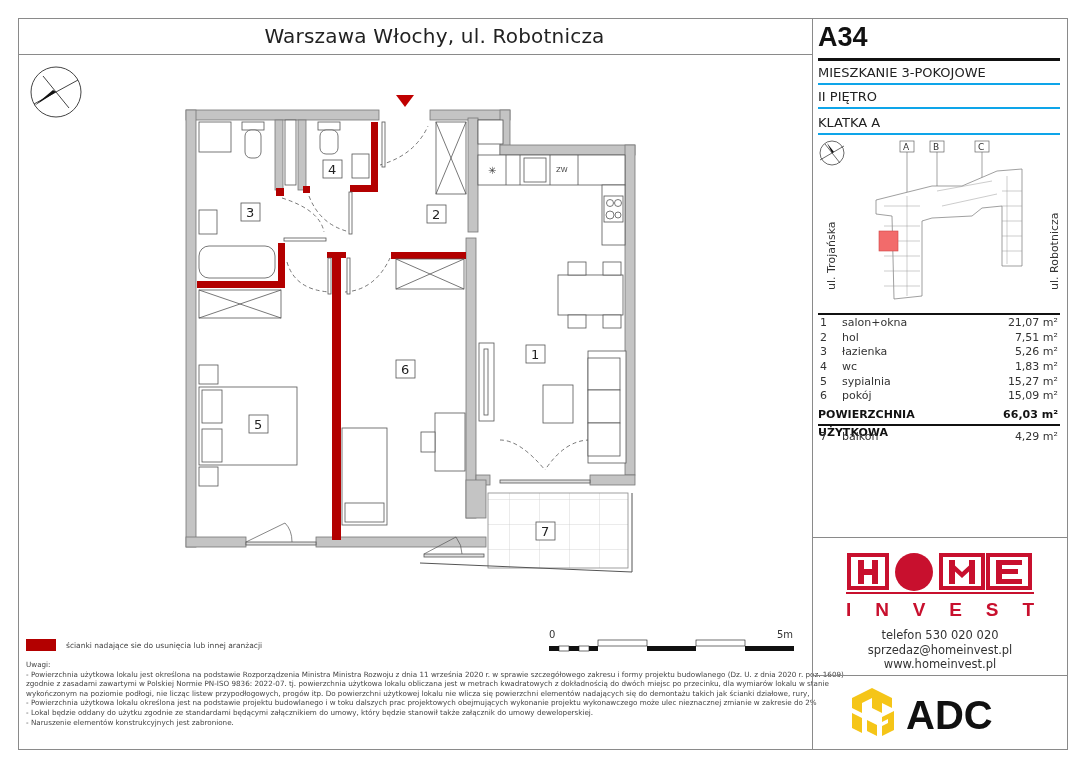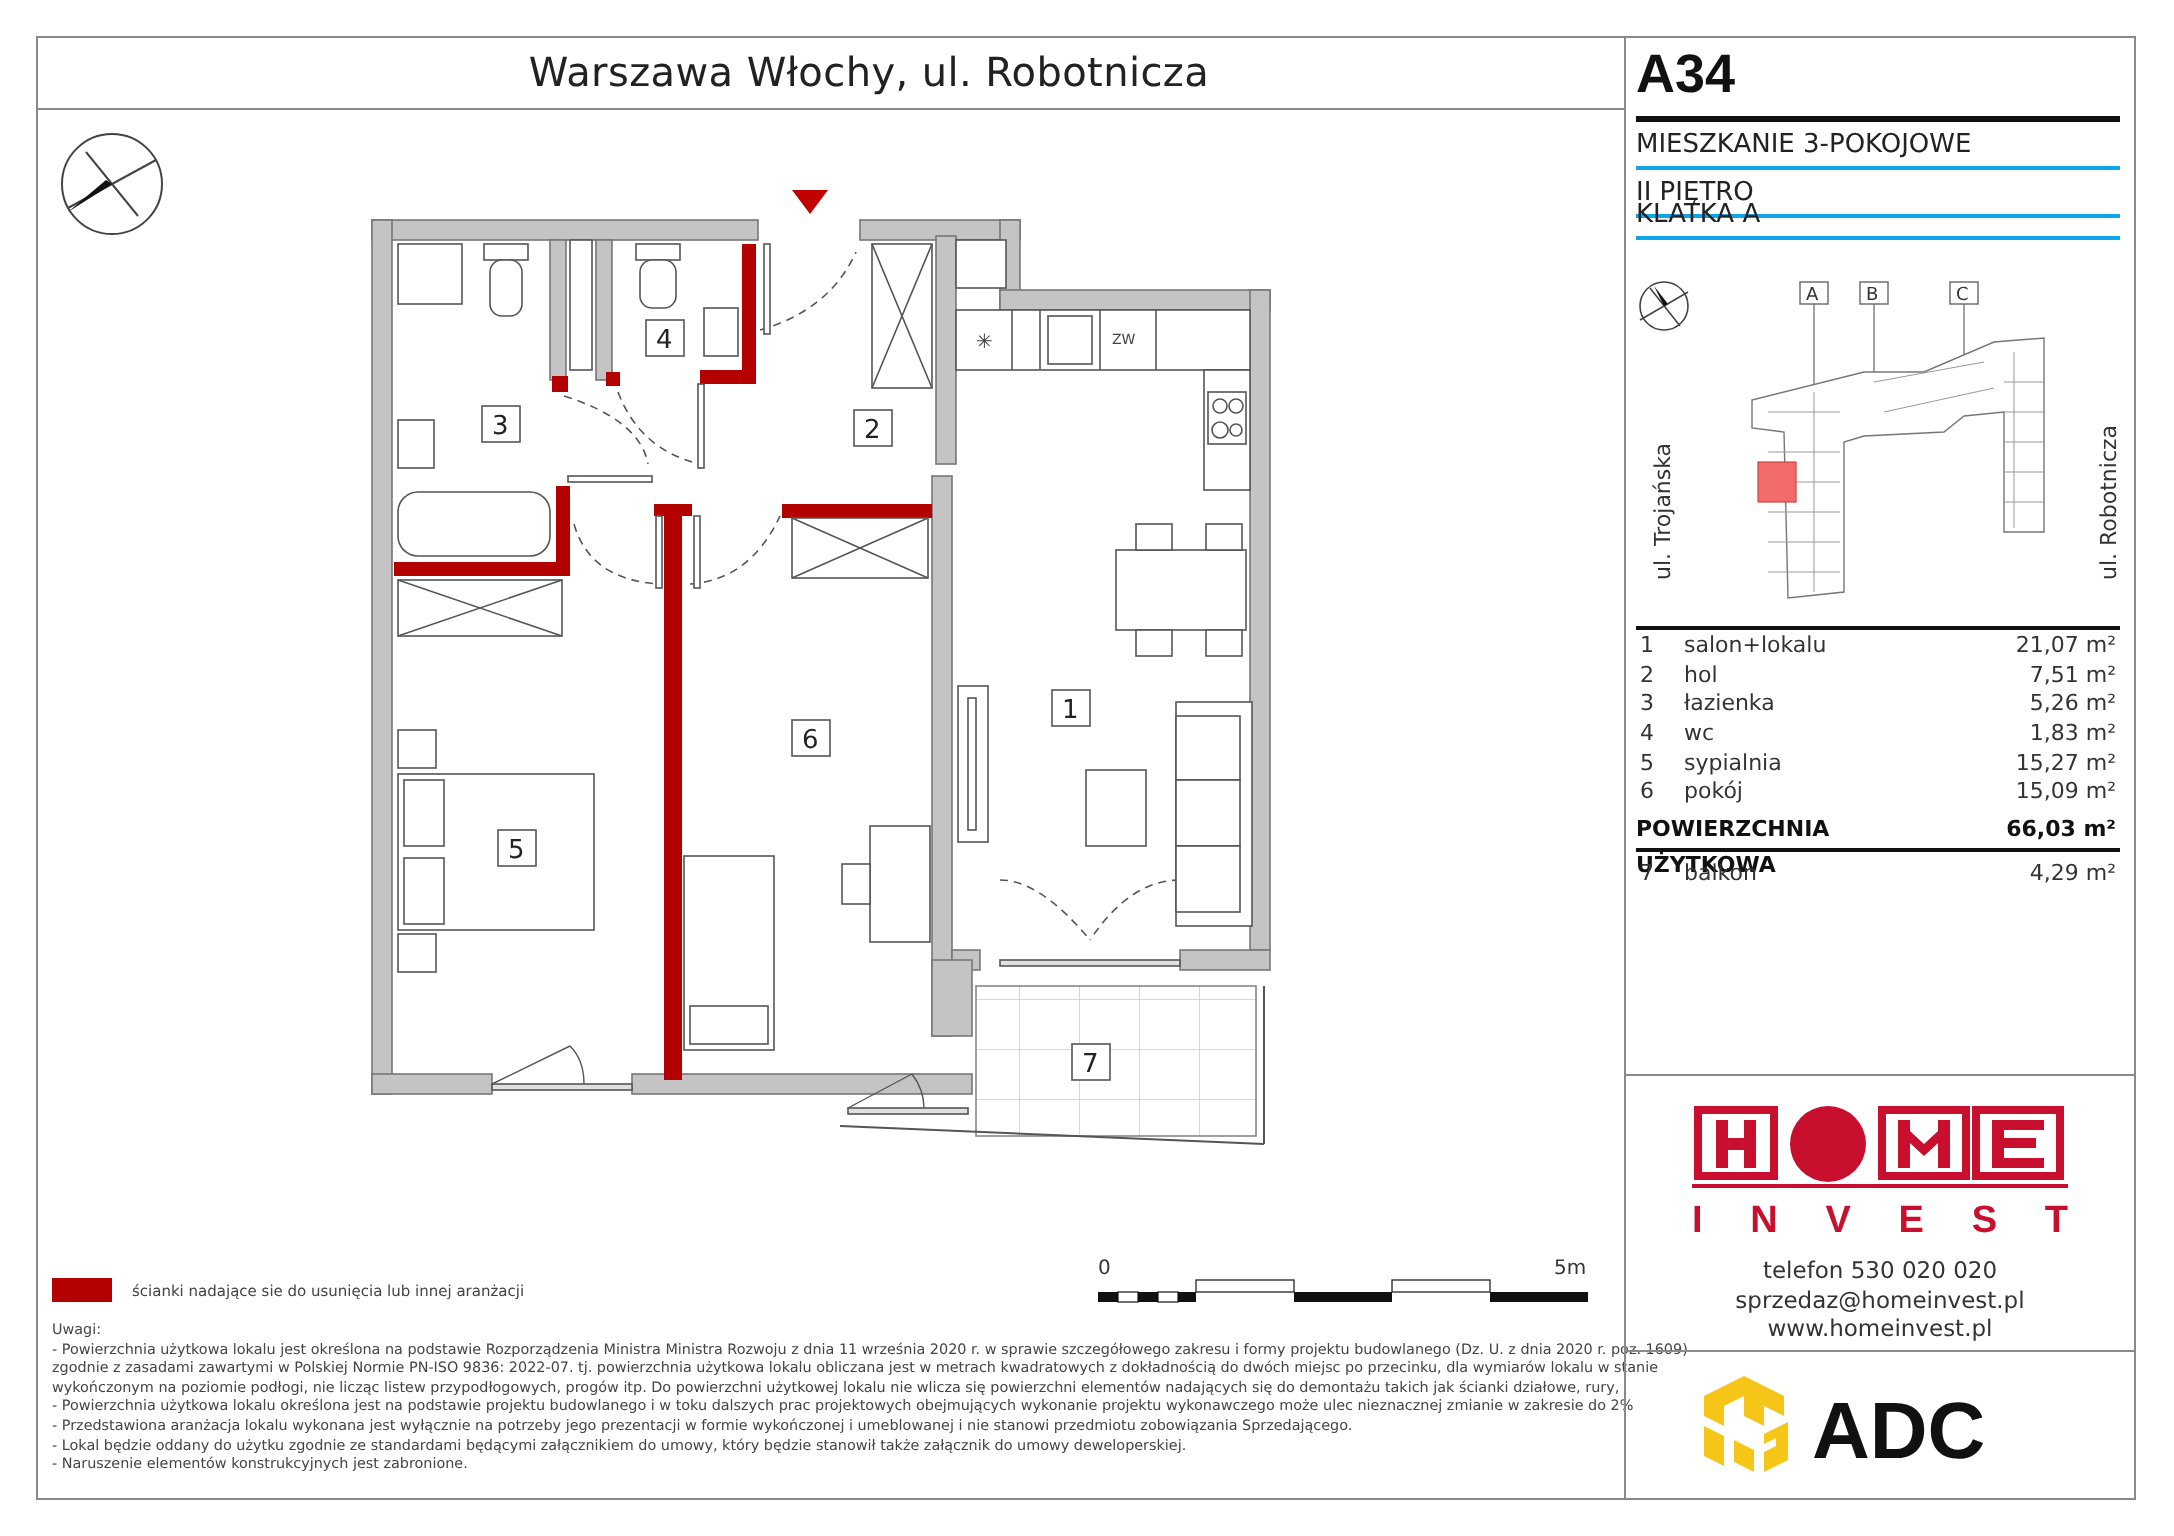--- a/index.html
+++ b/index.html
@@ -237,31 +237,30 @@
   <div class="legend-swatch"></div>
   <span class="legend-text">ścianki nadające sie do usunięcia lub innej aranżacji</span>
 </div>
 
 <div class="notes">
   <p>Uwagi:</p>
   <p>- Powierzchnia użytkowa lokalu jest określona na podstawie Rozporządzenia Ministra Ministra Rozwoju z dnia 11 września 2020 r. w sprawie szczegółowego zakresu i formy projektu budowlanego (Dz. U. z dnia 2020 r. poz. 1609)</p>
   <p>zgodnie z zasadami zawartymi w Polskiej Normie PN-ISO 9836: 2022-07. tj. powierzchnia użytkowa lokalu obliczana jest w metrach kwadratowych z dokładnością do dwóch miejsc po przecinku, dla wymiarów lokalu w stanie</p>
   <p>wykończonym na poziomie podłogi, nie licząc listew przypodłogowych, progów itp. Do powierzchni użytkowej lokalu nie wlicza się powierzchni elementów nadających się do demontażu takich jak ścianki działowe, rury,</p>
   <p>- Powierzchnia użytkowa lokalu określona jest na podstawie projektu budowlanego i w toku dalszych prac projektowych obejmujących wykonanie projektu wykonawczego może ulec nieznacznej zmianie w zakresie do 2%</p>
-  <p>- Przedstawiona aranżacja lokalu wykonana jest wyłącznie na potrzeby jego prezentacji w formie wykończonej i umeblowanej i nie stanowi przedmiotu zobowiązania Sprzedającego.</p>
   <p>- Lokal będzie oddany do użytku zgodnie ze standardami będącymi załącznikiem do umowy, który będzie stanowił także załącznik do umowy deweloperskiej.</p>
   <p>- Naruszenie elementów konstrukcyjnych jest zabronione.</p>
 </div>
 
 <div class="rpanel"></div>
 <div class="code">A34</div>
 <div class="thickrule"></div>
 <div class="inforow" style="top:61px">MIESZKANIE 3-POKOJOWE</div>
 <div class="inforow" style="top:85px">II PIĘTRO</div>
-<div class="inforow" style="top:96px">KLATKA A</div>
+<div class="inforow" style="top:111px">KLATKA A</div>
 
 <svg style="position:absolute;left:812px;top:136px" width="256" height="172" viewBox="0 0 256 172">
   <circle cx="20" cy="17" r="12" fill="none" stroke="#444" stroke-width="0.8"></circle>
   <line x1="13" y1="8" x2="28" y2="27" stroke="#444" stroke-width="0.8"></line>
   <line x1="32" y1="10" x2="8" y2="24" stroke="#444" stroke-width="0.8"></line>
   <polygon points="20,17 15,7 22,16" fill="#111"></polygon>
   <g fill="#fff" stroke="#666" stroke-width="0.7">
     <rect x="88" y="5" width="14" height="11"></rect>
     <rect x="118" y="5" width="14" height="11"></rect>
     <rect x="163" y="5" width="14" height="11"></rect>
@@ -289,21 +288,21 @@
   <rect x="67" y="95" width="19" height="20" fill="#f26b6b" stroke="#d04545" stroke-width="0.6"></rect>
 </svg>
 <span class="street" style="left:825px;top:290px;transform:rotate(-90deg);">ul. Trojańska</span>
 <span class="street" style="left:1048px;top:290px;transform:rotate(-90deg);">ul. Robotnicza</span>
 
 <div class="thinrule" style="top:313px"></div>
 
 <div class="areas">
   <div class="arow">
     <span class="num">1</span>
-      <span class="name">salon+lokalu</span>
+      <span class="name">salon+okna</span>
       <span class="val">21,07 m²</span>
   </div>
   <div class="arow">
     <span class="num">2</span>
       <span class="name">hol</span>
       <span class="val">7,51 m²</span>
   </div>
   <div class="arow">
     <span class="num">3</span>
       <span class="name">łazienka</span>

